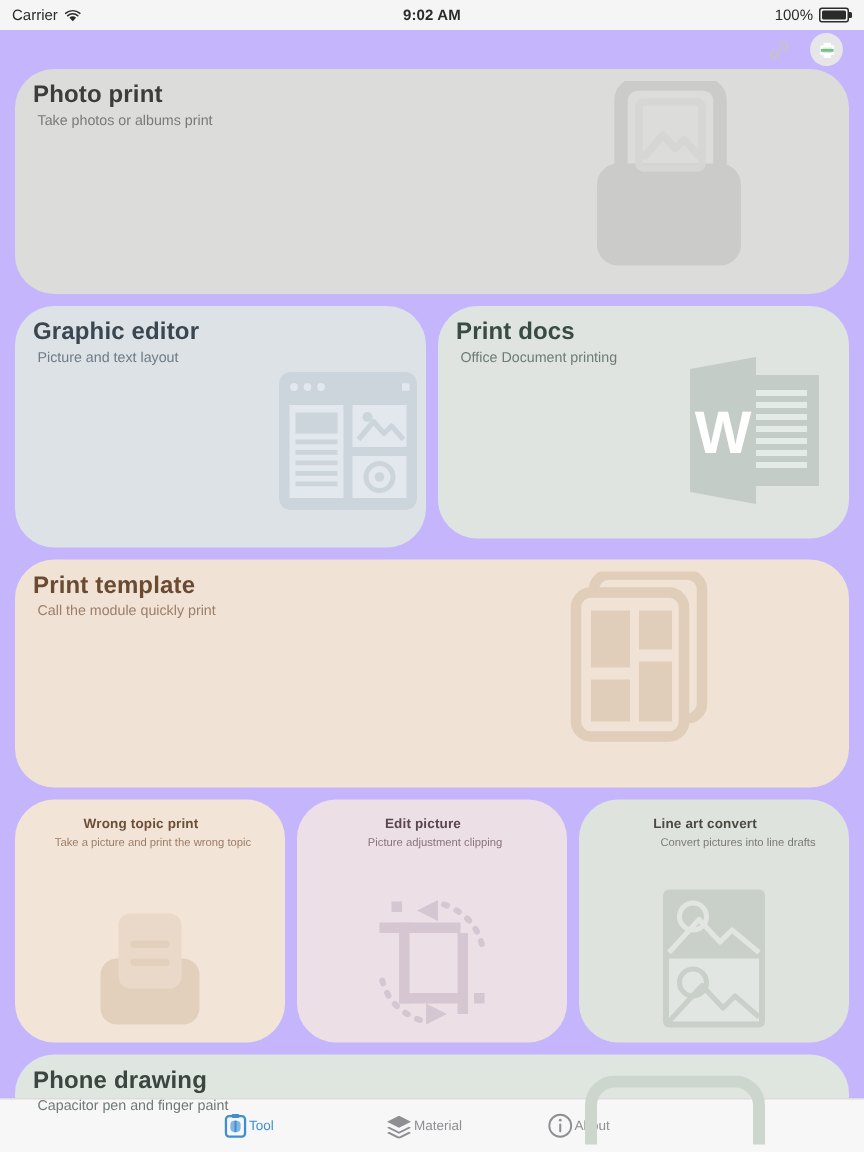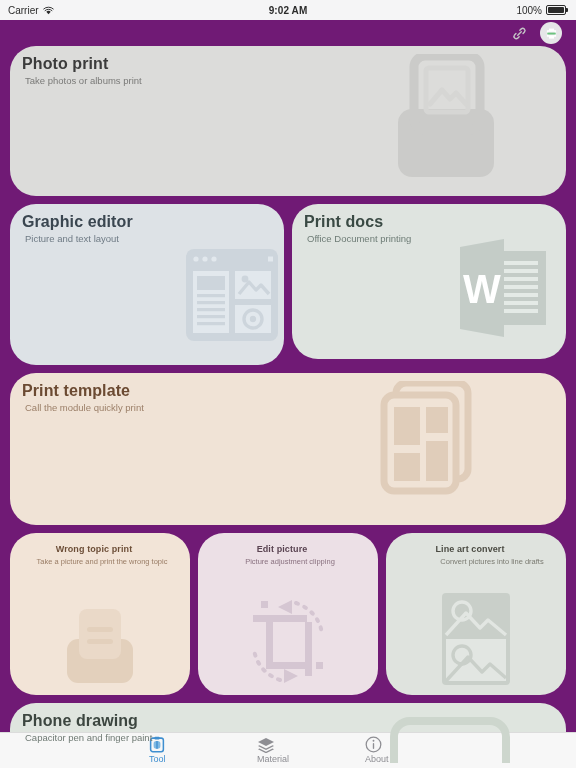--- a/index.html
+++ b/index.html
@@ -2,21 +2,21 @@
 <html><head>
 <meta charset="utf-8">
 <style>
   * { box-sizing: border-box; margin: 0; padding: 0; }
   html, body {
     width: 576px; height: 768px;
     background: #f4f4f5;
     font-family: "Liberation Sans", sans-serif;
     overflow: hidden;
   }
-  .screen { position: relative; width: 576px; height: 768px; background: #701a75; }
+  .screen { position: relative; width: 576px; height: 768px; background: #c4b5fd; }
 
   
   .statusbar {
     height: 20px; display: flex; align-items: center;
     padding: 0 8px; font-size: 10px; color: #2b2b2b;
     background: #f5f5f6;
   }
   .sb-left { display: flex; align-items: center; gap: 4px; flex: 1 1 0; }
   .sb-center { flex: 0 0 auto; font-weight: bold; letter-spacing: .1px; }
   .sb-right { display: flex; align-items: center; justify-content: flex-end; gap: 4px; flex: 1 1 0; }
@@ -93,21 +93,21 @@
   .c-phone .title { color: #3c4640; }
   .c-phone .sub { color: #6f7a74; }
   .c-phone .art { right: 56px; top: 14px; }
 
   
   .tabbar {
     position: absolute; left: 0; right: 0; bottom: 0; height: 36px;
     background: #f7f7f7; border-top: 1px solid #dcdcdc;
     display: flex; align-items: center; justify-content: center; gap: 46px;
   }
-  .tab { display: flex; flex-direction: column; align-items: flex-start; gap: 1px; width: 62px; }
+  .tab { display: flex; flex-direction: row; align-items: center; gap: 1px; width: 62px; }
   .tab .lbl { font-size: 9px; line-height: 11px; color: #8e8e93; }
   .tab.active .lbl { color: #3f8fd0; }
   .tab .ic { height: 17px; display: flex; align-items: center; justify-content: center; }
 </style>
 </head>
 <body>
 
 <div class="screen">
 
   <div class="statusbar">

